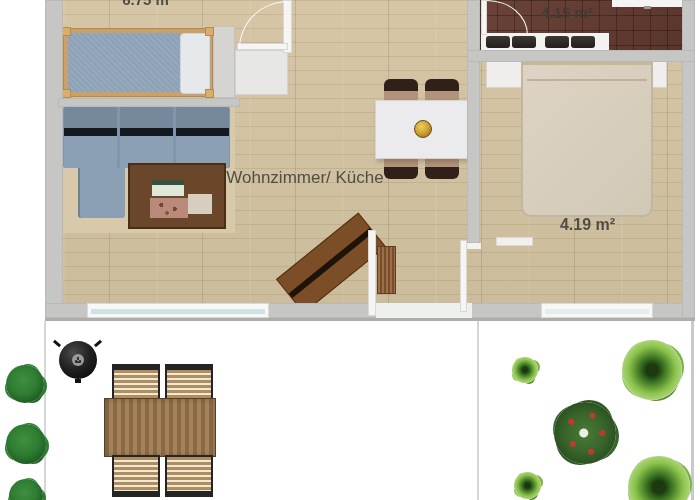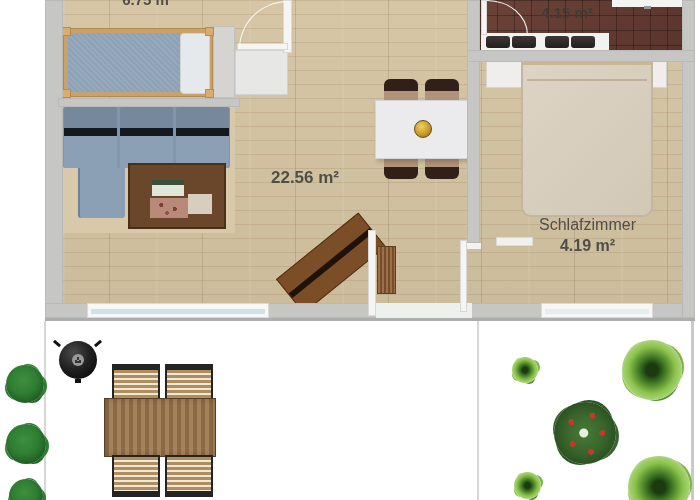--- a/index.html
+++ b/index.html
@@ -199,28 +199,27 @@
     <div class="abs doorleaf" style="left:237px;top:43px;width:51px;height:7px;z-index:8;"></div>
     <div class="abs arc-tl" style="left:239px;top:1px;width:48px;height:47px;z-index:8;"></div>
 
     <div class="abs doorleaf" style="left:481px;top:0;width:6px;height:35px;z-index:8;"></div>
     <div class="abs arc-tr" style="left:487px;top:0;width:40px;height:34px;z-index:8;"></div>
 
     <div class="abs roomlabel lbl-child" style="left:88px;top:-9px;width:120px;">
       <span class="l2">6.75 m²</span>
     </div>
     <div class="abs roomlabel lbl-living" style="left:200px;top:167px;width:210px;">
-      <span class="l2">22.56 m²</span>
+      <span class="l1">Wohnzimmer/ Küche</span>
     </div>
     <div class="abs roomlabel lbl-bath" style="left:500px;top:-14px;width:134px;">
       <span class="l1">Duschbad</span>
       <span class="l2">4.15 m²</span>
     </div>
     <div class="abs roomlabel lbl-bedroom" style="left:505px;top:214px;width:165px;">
-      <span class="l1">Schlafzimmer</span>
       <span class="l2">4.19 m²</span>
     </div>
   </div>
 
   <div class="abs" style="left:0;top:318px;width:700px;height:182px;">
     <div class="abs shadowline" style="left:45px;top:0;width:650px;height:3px;"></div>
     <div class="abs fence" style="left:44px;top:3px;width:2px;height:179px;"></div>
     <div class="abs fence" style="left:477px;top:3px;width:2px;height:179px;"></div>
     <div class="abs fence" style="left:691px;top:3px;width:3px;height:179px;background:#c9c9c7;"></div>
 

